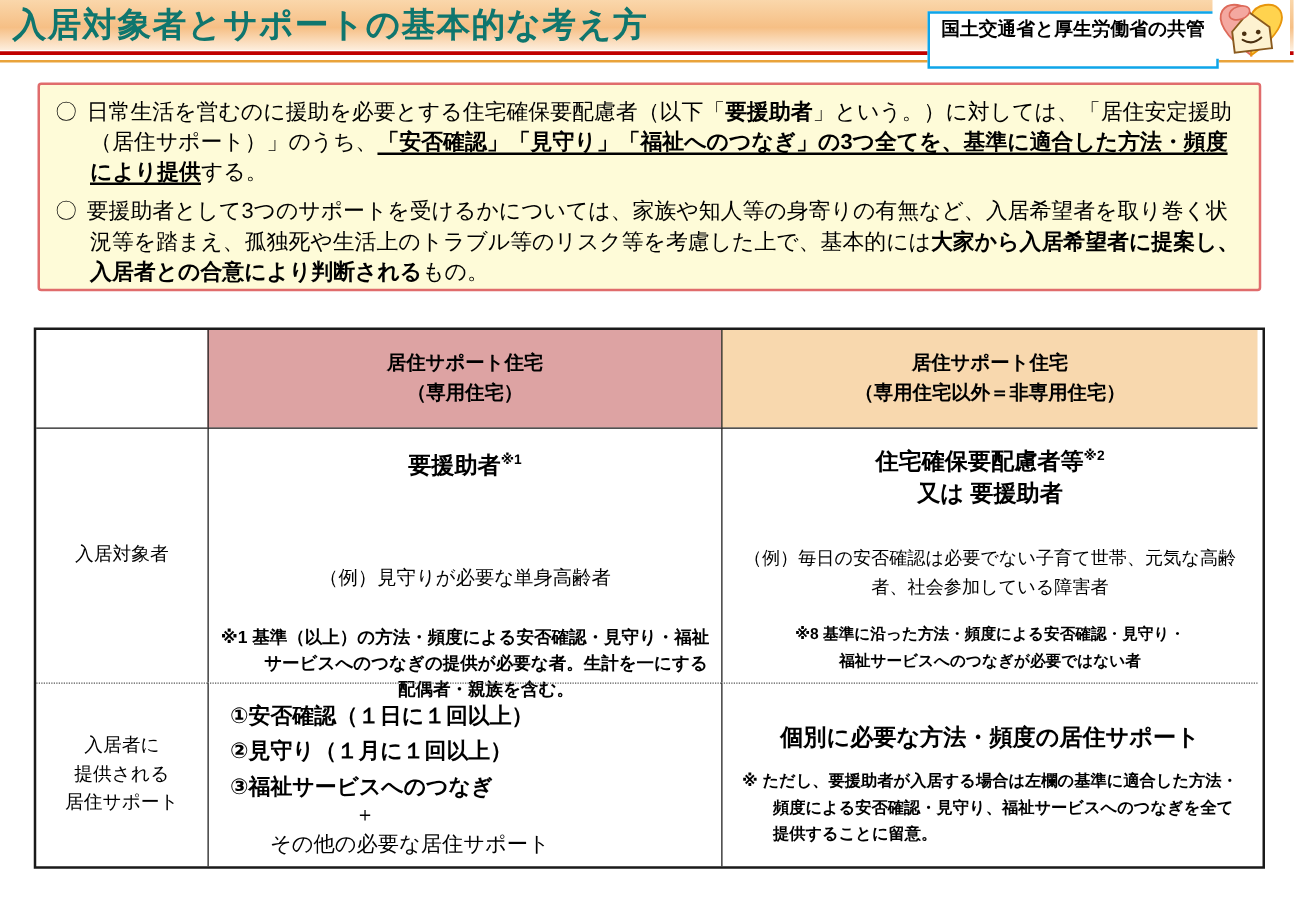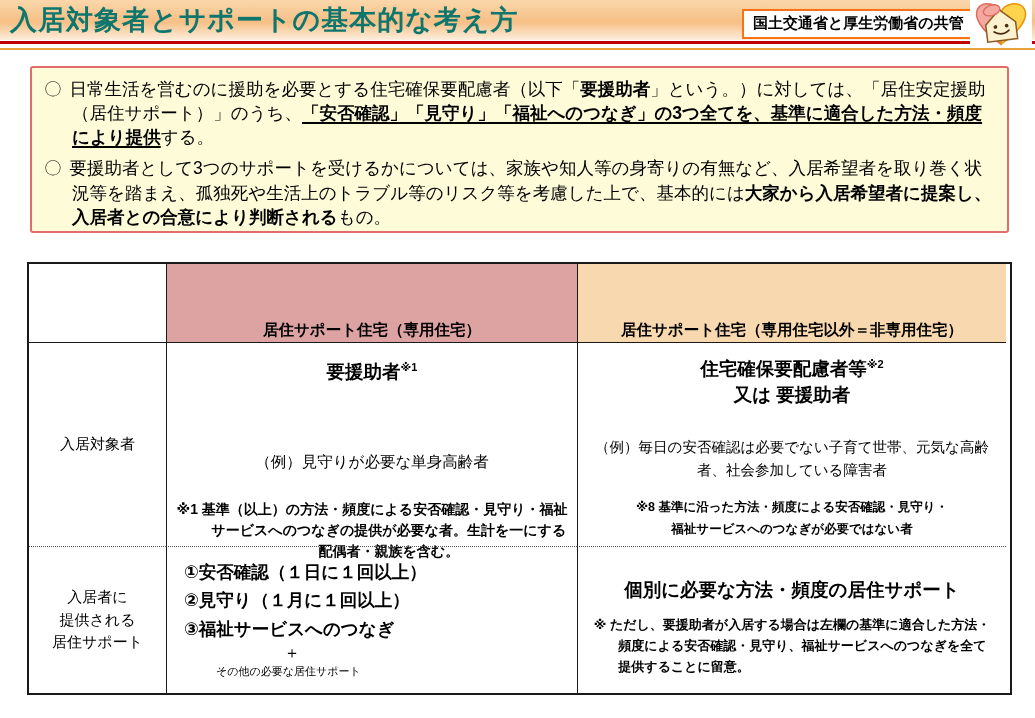--- a/index.html
+++ b/index.html
@@ -14,21 +14,21 @@
     background:linear-gradient(180deg, var(--title-bar-top,#fad7ab) 0%, #f6bf85 55%, #fdeedd 100%);
   }
   .page-title {
     position:absolute; left:10px; top:2px; font-size:27px; font-weight:900;
     letter-spacing:1px; color:#0f766e; white-space:nowrap;
   }
   .red-rule { position:absolute; left:0; top:41px; width:1035px; height:3px; background:var(--red-line,#c00000); }
   .orange-rule { position:absolute; left:0; top:48px; width:1035px; height:2px; background:var(--orange-line,#e9a33b); }
   .ministry-badge {
     position:absolute; left:742px; top:9px; width:auto; background:#fff;
-    border:2px solid #f97316; padding:3px 9px 4px; font-size:15px; font-weight:600; white-space:nowrap;
+    border:2px solid #0ea5e9; padding:3px 9px 20px; font-size:15px; font-weight:600; white-space:nowrap;
   }
   .mascot-box { position:absolute; right:3px; top:0; width:62px; height:47px; background:#fff; }
   .mascot-box svg { display:block; }
 
   
   .summary-box {
     position:absolute; left:30px; top:66px; width:951px; height:146px;
     background:var(--summary-bg,#fefbd8); border:2.5px solid var(--summary-border,#e06c6c);
     border-radius:3px; padding:9px 12px 8px 12px; font-size:17.5px; line-height:1.38;
   }
@@ -41,21 +41,21 @@
   .doc-table {
     position:absolute; left:27px; top:262px; width:981px;
     border:2px solid #1a1a1a; background:#fff;
     display:grid; grid-template-columns:137px 411px 429px;
     grid-template-rows:78px 204px 147px;
   }
   .cell { position:relative; box-sizing:border-box; }
   .bl { border-left:1.5px solid #1a1a1a; }
   .bt { border-top:1.5px solid #1a1a1a; }
   .bt-dot { border-top:1.5px dotted #555; }
-  .hdr { display:flex; flex-direction:row; justify-content:center; align-items:flex-end;
+  .hdr { display:flex; flex-direction:column; justify-content:center; align-items:center;
          font-weight:bold; font-size:15.5px; line-height:1.55; text-align:center; }
   .hdr-dedicated { background:var(--header-dedicated-bg,#dda3a3); }
   .hdr-nondedicated { background:var(--header-nondedicated-bg,#f8d8ae); }
   .rowlabel { display:flex; flex-direction:column; justify-content:center; align-items:center;
               font-size:15px; line-height:1.5; text-align:center; }
   .supref { font-size:11px; vertical-align:7px; font-weight:bold; letter-spacing:0; }
 
   .cell-target-ded { text-align:center; }
   .cell-target-ded .heading { margin-top:16px; font-size:18.5px; font-weight:bold; }
   .cell-target-ded .example { margin-top:68px; font-size:15.5px; }
@@ -64,21 +64,21 @@
     padding-left:2.4em; text-indent:-2.4em; font-weight:600;
   }
   .cell-target-non { text-align:center; }
   .cell-target-non .heading { margin-top:13px; font-size:18.5px; font-weight:bold; line-height:1.4; }
   .cell-target-non .example { margin-top:28px; font-size:14.5px; line-height:1.6; padding:0 14px; }
   .cell-target-non .note { margin-top:15px; font-size:12.5px; line-height:1.75; font-weight:600; }
 
   .cell-support-ded { padding:11px 0 0 17px; }
   .cell-support-ded .item { font-size:17.5px; font-weight:bold; line-height:1.62; }
   .cell-support-ded .plus { font-size:16px; margin-left:100px; line-height:1.3; }
-  .cell-support-ded .other { font-size:11px; margin-left:32px; line-height:1.4; }
+  .cell-support-ded .other { font-size:17px; margin-left:32px; line-height:1.4; }
 
   .cell-support-non { text-align:center; }
   .cell-support-non .heading { margin-top:30px; font-size:18.5px; font-weight:bold; }
   .cell-support-non .note {
     width:372px; margin:13px auto 0; font-size:13px; line-height:1.6; text-align:left;
     padding-left:1.9em; text-indent:-1.9em; font-weight:600;
   }
 </style>
 </head>
 <body>

